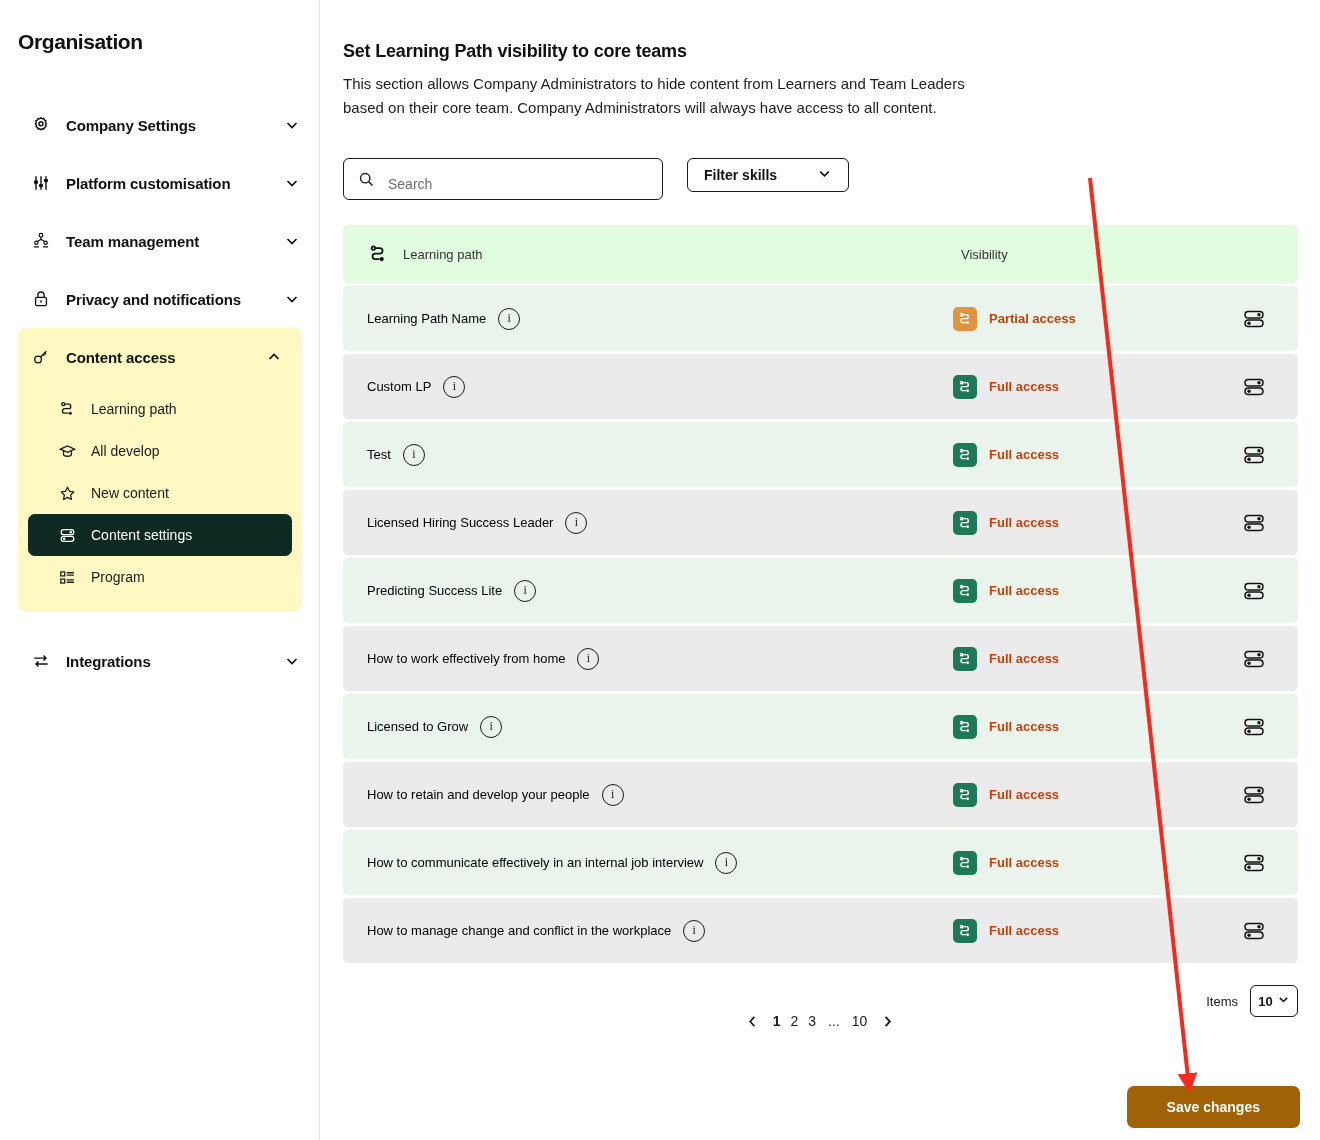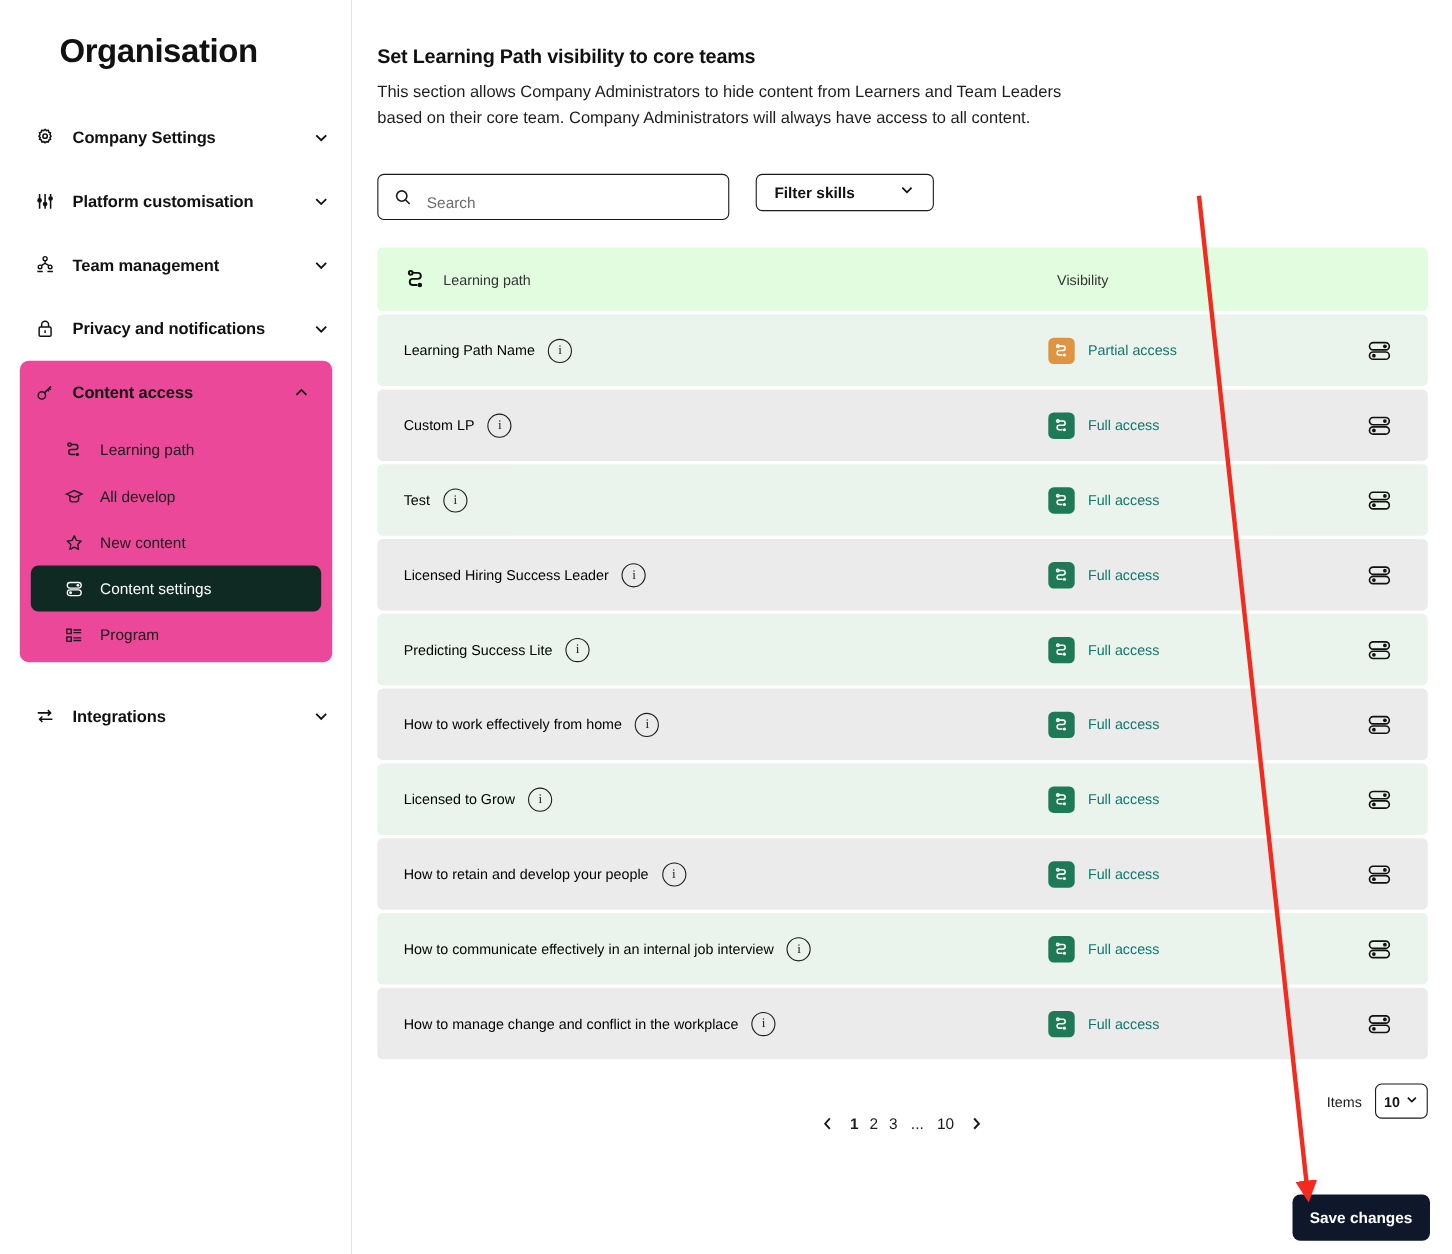--- a/index.html
+++ b/index.html
@@ -15,41 +15,41 @@
 
   
   .sidebar {
     position: absolute; left: 0; top: 0;
     width: 320px; height: 1140px;
     background: #ffffff;
     border-right: 1px solid #e3e3e3;
   }
   .org-title {
     position: absolute; left: 18px; top: 30px;
-    font-size: 30px; font-weight: bold;
-    letter-spacing: -0.4px; color: #111111; margin-left: 36px;
+    font-size: 21px; font-weight: bold;
+    letter-spacing: -0.4px; color: #111111;
   }
   .nav { position: absolute; left: 0; top: 96px; width: 320px; }
   .nav-row {
     display: flex; align-items: center;
     height: 58px; padding-left: 28px; padding-right: 20px;
     cursor: pointer;
   }
   .nav-row .nav-ico {
     width: 26px; height: 26px; flex: 0 0 26px;
     display: flex; align-items: center; justify-content: center;
     margin-right: 12px;
   }
   .nav-row .nav-label {
     font-size: 15px; font-weight: bold; color: #111; letter-spacing: -0.1px;
   }
   .nav-row .chev { margin-left: auto; width: 16px; height: 16px; }
   .green-block {
-    background: #ec4899; border-radius: 8px;
-    margin: 0 18px; padding-bottom: 4px;
+    background: #fef9c3; border-radius: 8px;
+    margin: 0 18px; padding-bottom: 14px;
   }
   .green-block .nav-row { padding-left: 10px; }
   .sub-list { padding: 2px 10px 0 10px; }
   .sub-item {
     display: flex; align-items: center;
     height: 42px; border-radius: 7px; padding-left: 28px;
     cursor: pointer;
   }
   .sub-item .sub-ico {
     width: 22px; height: 22px; flex: 0 0 22px;
@@ -121,21 +121,21 @@
     font-size: 12px; font-family: "Liberation Serif", serif;
     color: #1b1b1b; cursor: pointer; flex: 0 0 22px;
   }
   .c-vis { width: 260px; display: flex; align-items: center; }
   .head .c-vis { padding-left: 8px; }
   .vis-badge {
     width: 24px; height: 24px; border-radius: 5px;
     display: flex; align-items: center; justify-content: center;
     margin-right: 12px; flex: 0 0 24px;
   }
-  .vis-text { font-size: 13px; color: #0f766e; }
+  .vis-text { font-size: 13px; color: #c2410c; font-weight: bold; }
   .c-toggle { margin-left: auto; padding-right: 32px; display: flex; align-items: center; }
 
   
   .pager {
     position: absolute; left: 0; top: 1008px; width: 1000px;
     display: flex; align-items: center; justify-content: center; gap: 4px;
   }
   .pg-arrow { width: 26px; height: 26px; display:flex; align-items:center; justify-content:center; cursor:pointer; }
   .pg-num { font-size: 14px; color: #1b1b1b; padding: 0 3px; cursor: pointer; }
   .pg-num.cur { font-weight: bold; }
@@ -147,24 +147,24 @@
   }
   .items-label { font-size: 13px; color: #1b1b1b; }
   .items-select {
     width: 48px; height: 32px; border: 1px solid #1b1b1b; border-radius: 6px;
     display: flex; align-items: center; justify-content: center; gap: 4px;
     font-size: 13px; font-weight: bold; color: #111; cursor: pointer; background:#fff;
   }
 
   .save-btn {
     position: absolute; right: 20px; top: 1086px;
-    background: #0f172a; color: #fff;
+    background: #a16207; color: #fff;
     font-size: 14px; font-weight: bold;
     border: none; border-radius: 7px;
-    padding: 0 16px; height: 42px; cursor: pointer;
+    padding: 0 40px; height: 42px; cursor: pointer;
     font-family: "Liberation Sans", sans-serif;
   }
 
   
   .anno { position: absolute; left: 0; top: 0; width: 1320px; height: 1140px; pointer-events: none; }
 </style>
 </head>
 <body>
 
 <div id="root">

